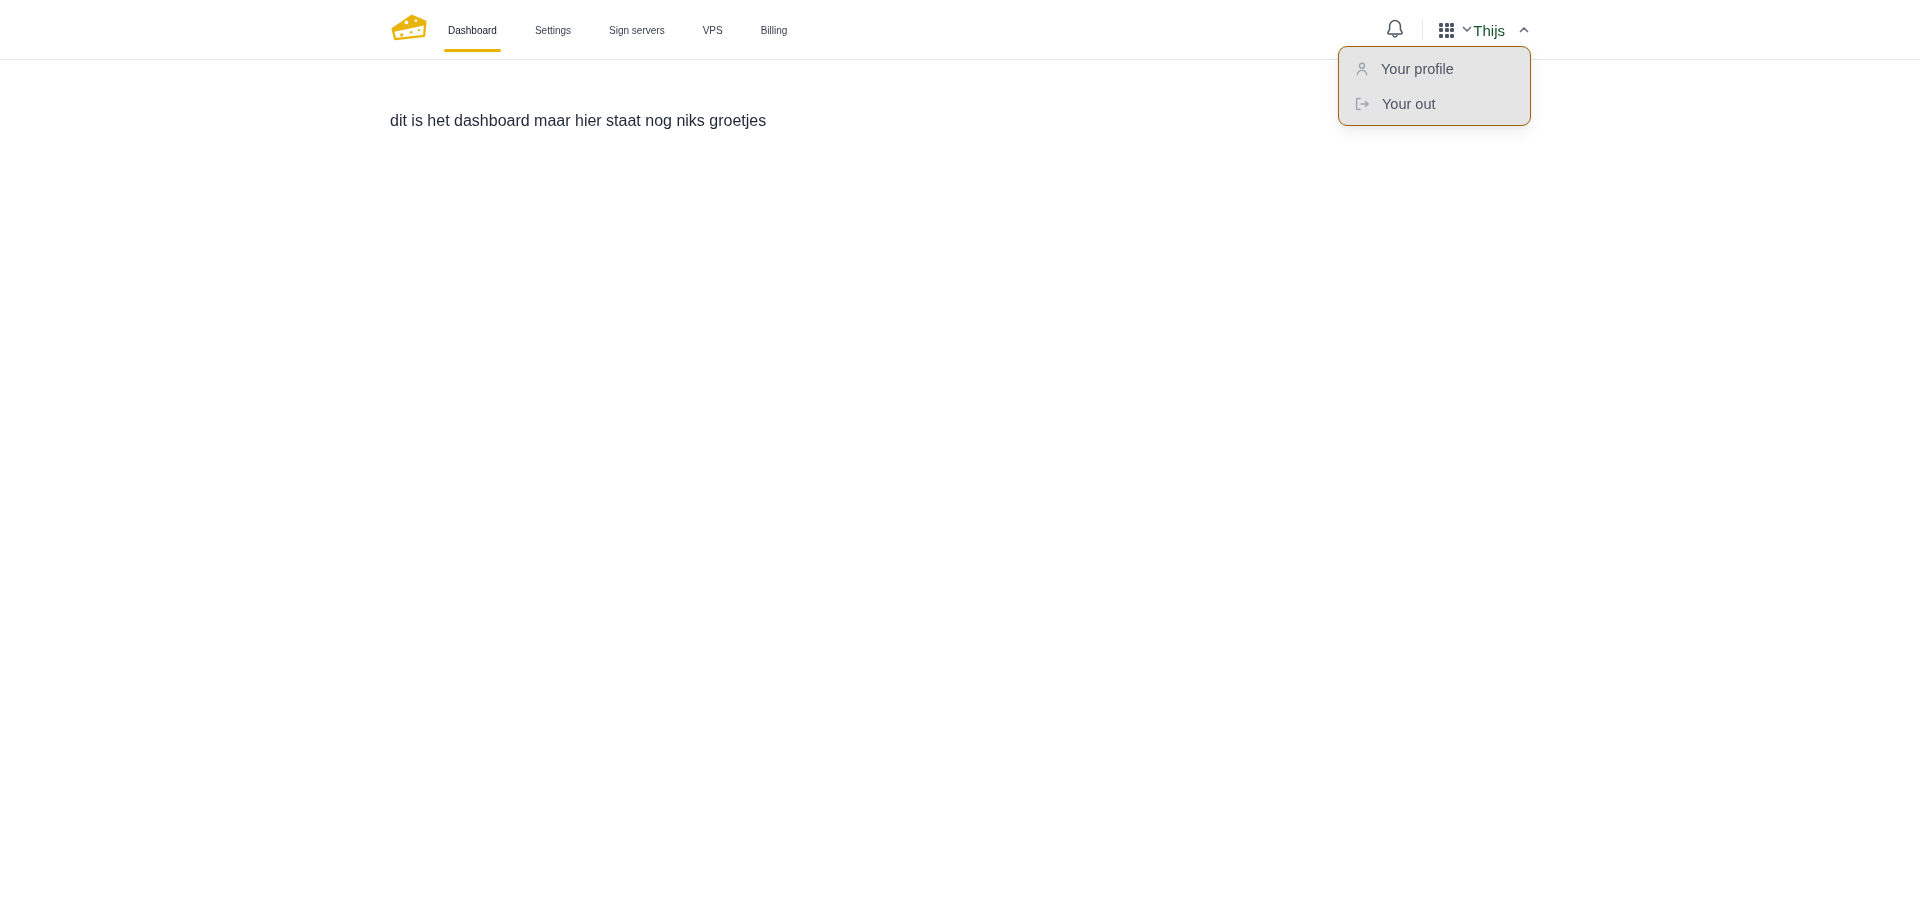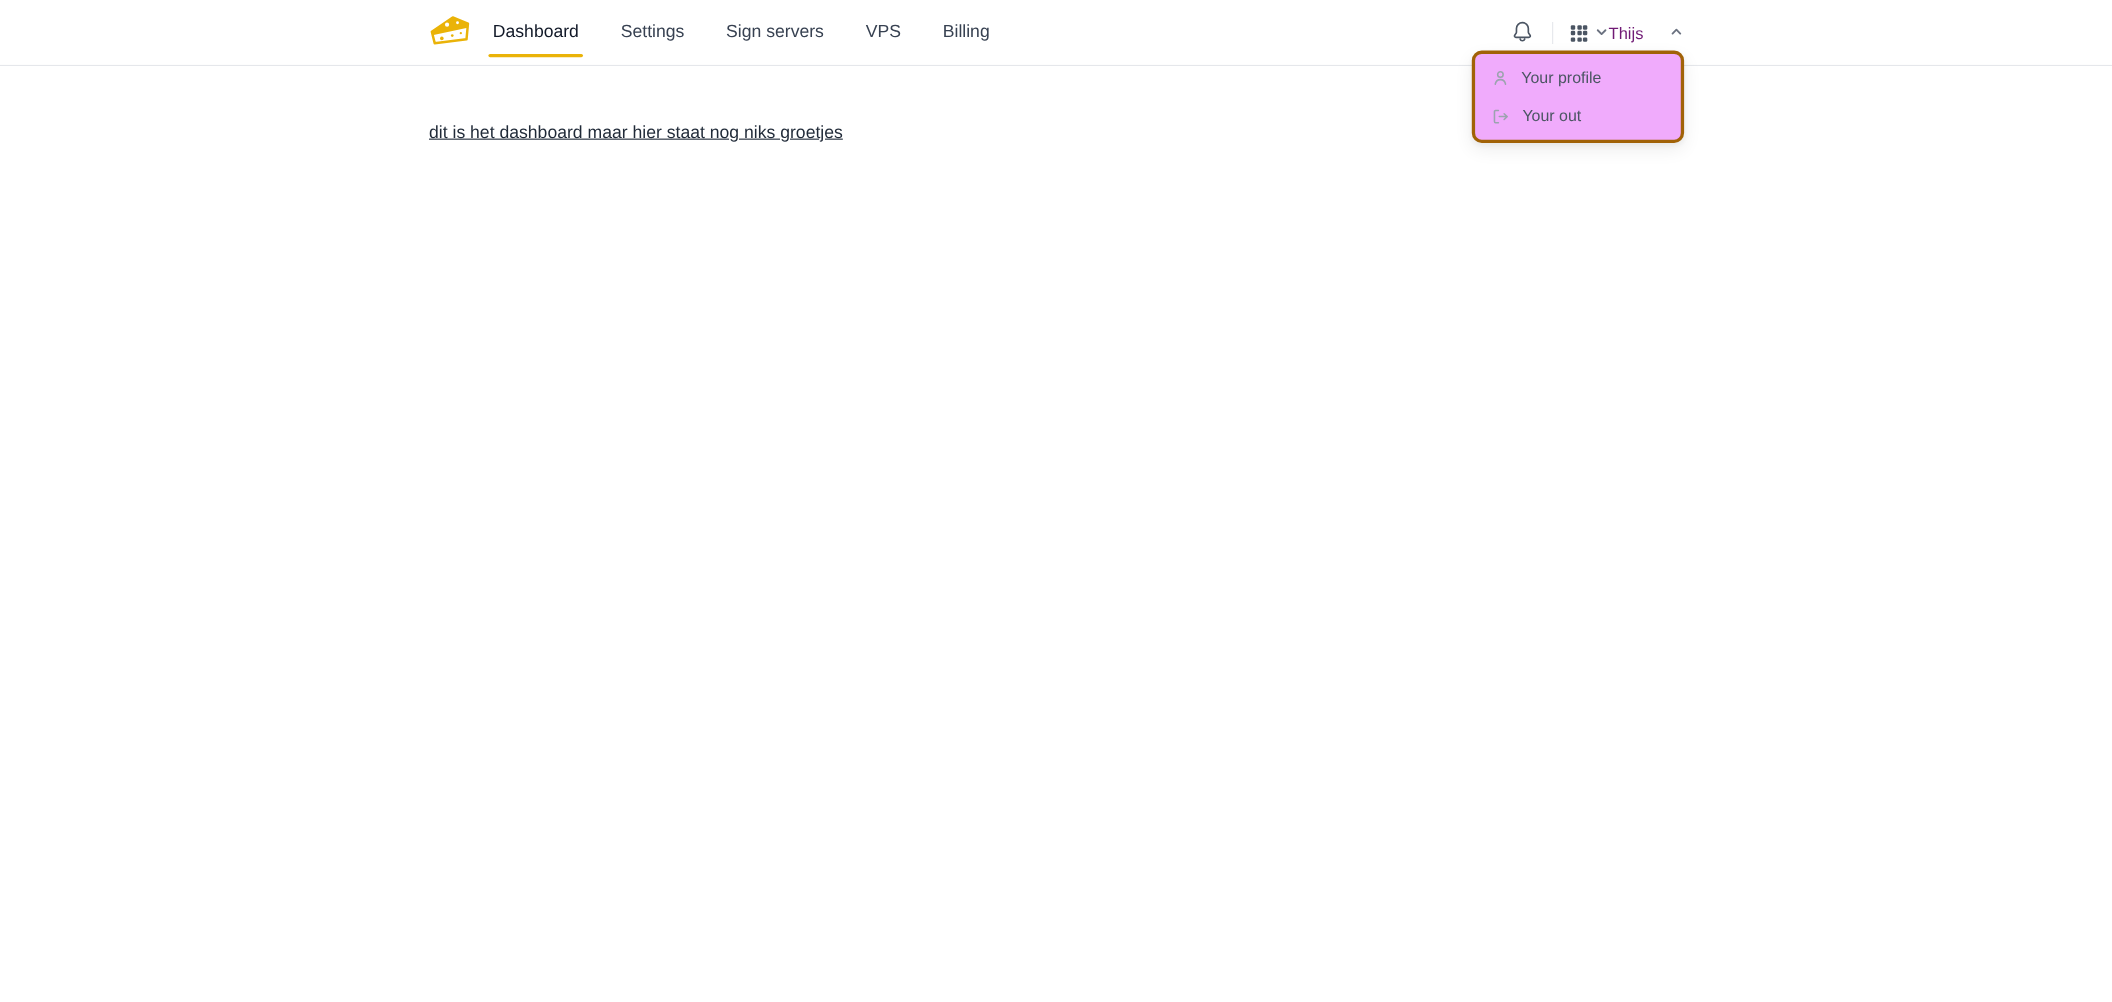--- a/index.html
+++ b/index.html
@@ -41,21 +41,21 @@
     align-items: center;
     height: 60px;
     gap: 30px;
   }
   .nav-item {
     position: relative;
     height: 48px;
     display: flex;
     align-items: center;
     padding: 0 4px;
-    font-size: 16px;
+    font-size: 10px;
     color: #374151;
     text-decoration: none;
     cursor: pointer;
     white-space: nowrap;
     background: none;
     border: none;
     font-family: inherit;
   }
   .nav-item.active { color: #111827; }
   .nav-item.active::after {
@@ -97,32 +97,32 @@
     grid-template-columns: repeat(3, 4px);
     grid-auto-rows: 4px;
     gap: 1.5px;
   }
   .grid-icon i {
     display: block;
     background: #4b5563;
     border-radius: 1.2px;
   }
   .user-btn {
-    gap: 24px;
+    gap: 13px;
     font-size: 15px;
-    color: #701a75;
+    color: #14532d;
   }
   
   .dropdown {
     position: absolute;
     top: 46px;
     right: -1px;
     width: 193px;
-    background: #f0abfc;
-    border: 3px solid #a16207;
+    background: #e5e5e5;
+    border: 1px solid #a16207;
     border-radius: 9px;
     box-shadow: 0 6px 16px rgba(0,0,0,0.07), 0 2px 4px rgba(0,0,0,0.04);
     padding: 4px 0;
     z-index: 20;
   }
   .menu-item {
     height: 35px;
     display: flex;
     align-items: center;
     gap: 11px;
@@ -132,21 +132,20 @@
     cursor: pointer;
     white-space: nowrap;
   }
   .menu-item .mi-icon { flex: 0 0 auto; display: flex; align-items: center; }
   
   main.content { padding-top: 52px; }
   .message {
     margin: 0;
     font-size: 16px;
     color: #1f2937;
-    text-decoration: underline;
   }
 </style>
 </head>
 <body>
 
 <header class="topbar">
   <div class="container header-inner">
 
     <div class="logo">
       <span>

